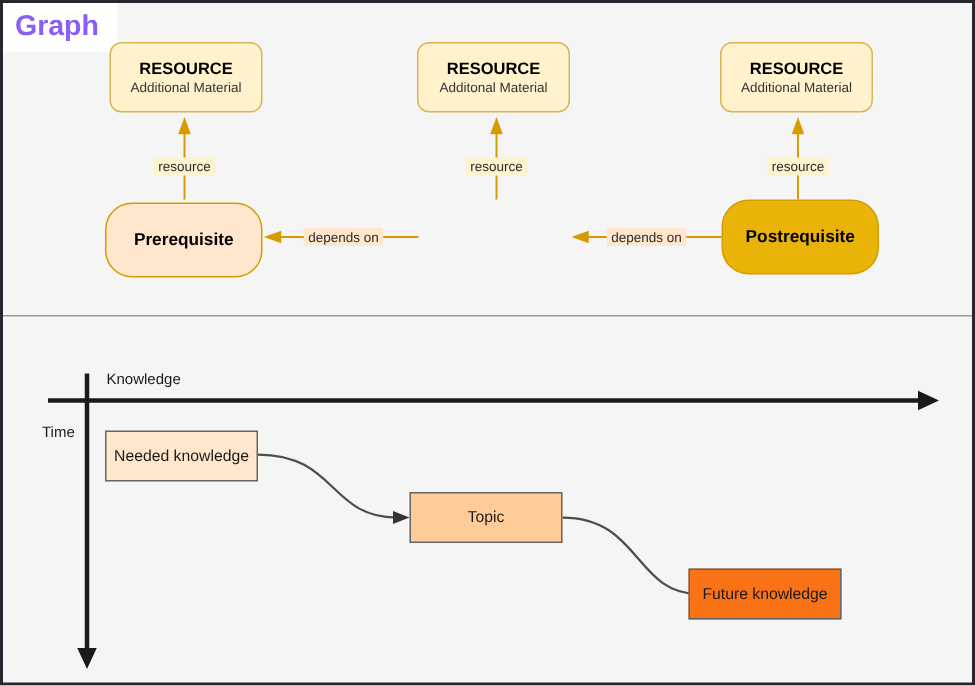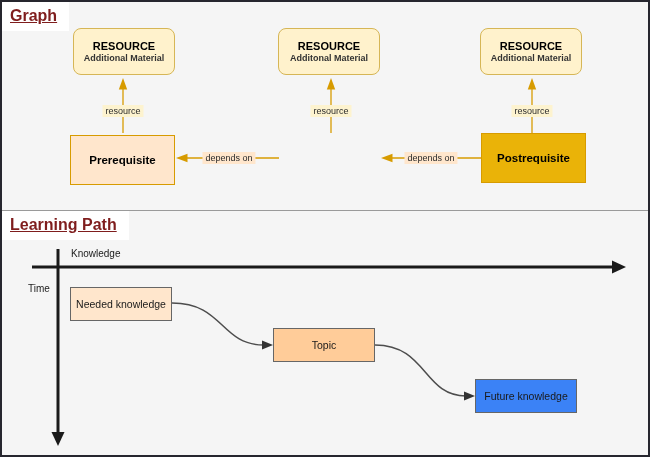--- a/index.html
+++ b/index.html
@@ -3,37 +3,37 @@
 <meta charset="utf-8">
 <style>
   html,body { margin:0; padding:0; background:#ffffff; font-family:"Liberation Sans", sans-serif; }
   .canvas {
     position:relative; width:650px; height:457px; box-sizing:border-box;
     background:#f5f5f5; border:2px solid #26262e; overflow:hidden;
   }
   svg.layer { position:absolute; left:0; top:0; pointer-events:none; }
 
   .section-title {
-    position:absolute; background:#ffffff; color:#7f1d1d;
-    font-weight:bold; font-size:16px; padding:5px 12px 6px 8px; white-space:nowrap;text-decoration:underline;
+    position:absolute; background:#ffffff; color:#8b5cf6;
+    font-weight:bold; font-size:19px; padding:5px 12px 6px 8px; white-space:nowrap;
   }
   .divider { position:absolute; left:0; width:650px; height:1px; background:#9a9a9a; }
 
   .resource-box {
     position:absolute; width:102px; height:47px; box-sizing:border-box;
     border:1px solid #d6b656; border-radius:8px;
     display:flex; flex-direction:column; align-items:center; justify-content:center;
     text-align:center;
   }
   .resource-box .r-title { font-size:11px; font-weight:bold; color:#000; line-height:13px; }
-  .resource-box .r-sub   { font-size:9px; color:#333; line-height:11px;font-weight:bold; }
+  .resource-box .r-sub   { font-size:9px; color:#333; line-height:11px; }
 
   .g-node {
     position:absolute; width:105px; height:50px; box-sizing:border-box;
-    border:1.5px solid #d79b00; border-radius:0;
+    border:1.5px solid #d79b00; border-radius:18px;
     display:flex; align-items:center; justify-content:center;
     font-size:11.5px; font-weight:bold; color:#000; text-align:center;
   }
 
   .edge-label {
     position:absolute; transform:translate(-50%,-50%);
     font-size:9px; color:#2b2b2b; padding:1px 3px; white-space:nowrap; line-height:10px;
   }
 
   .lp-node {
@@ -93,21 +93,20 @@
   <div class="g-node" style="left: 479px; top: 131px; background: #eab308;">Postrequisite</div>
 
   <div class="edge-label" style="left:121px; top:109px; background:#fdf3cf;">resource</div>
   <div class="edge-label" style="left:329px; top:109px; background:#fdf3cf;">resource</div>
   <div class="edge-label" style="left:530px; top:109px; background:#fdf3cf;">resource</div>
   <div class="edge-label" style="left:227px; top:156px; background:#ffe6cc;">depends on</div>
   <div class="edge-label" style="left:429px; top:156px; background:#ffe6cc;">depends on</div>
 
   <div class="divider" style="top:208px;"></div>
 
-  <div class="section-title" style="left:0; top:209px;">Learning Path</div>
 
   <svg class="layer" width="646" height="453">
 
     <g>
       <line x1="56" y1="247" x2="56" y2="432" stroke="#1a1a1a" stroke-width="3"></line>
       <polygon points="56,444 49.5,430 62.5,430" fill="#1a1a1a"></polygon>
     </g>
 
     <g>
       <line x1="30" y1="265" x2="612" y2="265" stroke="#1a1a1a" stroke-width="3"></line>
@@ -123,15 +122,15 @@
       <path d="M 373 343 C 425 343 421 394 464 394" fill="none" stroke="#4d4d4d" stroke-width="1.5"></path>
       <polygon points="473,394 462,389.6 462,398.4" fill="#333333"></polygon>
     </g>
   </svg>
 
   <div class="axis-label" style="left:69px; top:246px;">Knowledge</div>
   <div class="axis-label" style="left:26px; top:281px;">Time</div>
 
   <div class="lp-node" style="left: 271px; top: 326px; background: rgb(255, 204, 153);">Topic</div>
   <div class="lp-node" style="left: 68px; top: 285px; background: rgb(255, 230, 204);">Needed knowledge</div>
-  <div class="lp-node" style="left: 473px; top: 377px; background: #3b82f6;">Future knowledge</div>
+  <div class="lp-node" style="left: 457px; top: 377px; background: #f97316;">Future knowledge</div>
 
 </div>
 
 </body></html>

